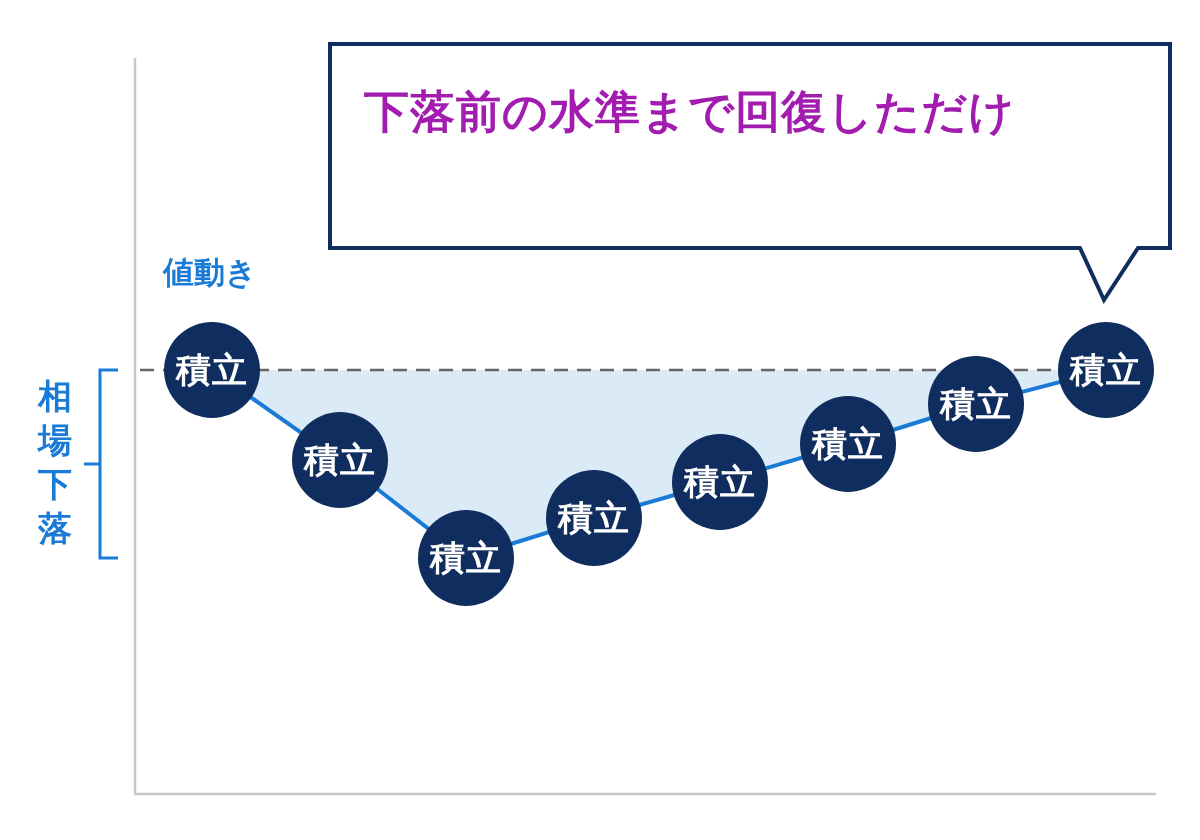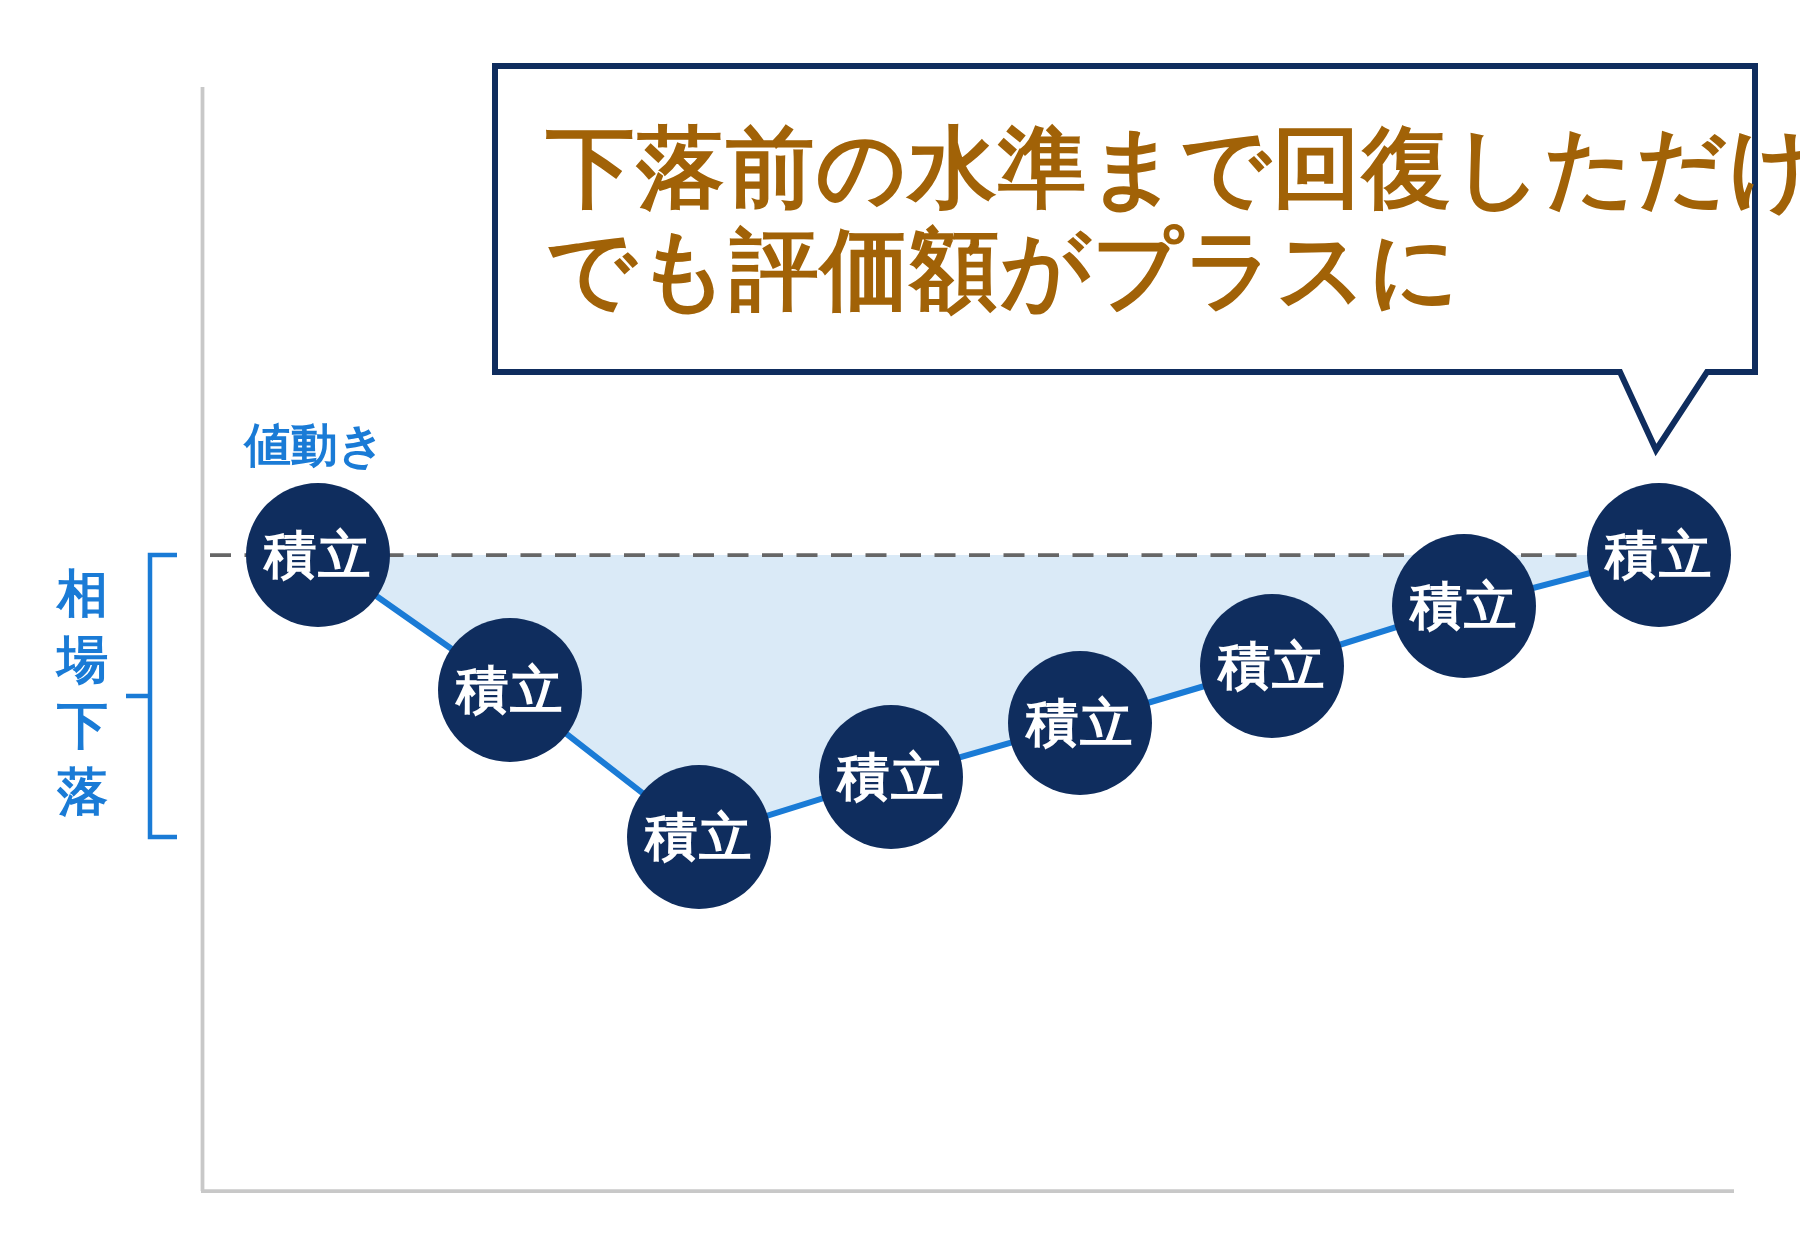--- a/index.html
+++ b/index.html
@@ -1,25 +1,25 @@
 <!DOCTYPE html>
 <html><head>
 <meta charset="utf-8">
 <style>
   html, body { margin:0; padding:0; background:#ffffff; }
   body { width:1200px; height:840px; position:relative; overflow:hidden;
          font-family:"DejaVu Sans", sans-serif; }
   .stage { position:absolute; left:0; top:0; width:1200px; height:840px; }
   svg.plot { position:absolute; left:0; top:0; }
   .callout-text { position:absolute; left:364px; top:78px; width:800px;
-         font-family:"DejaVu Sans", sans-serif; font-weight:bold; font-size:59px;
-         line-height:68px; color:#a16207; letter-spacing:1px; }
+         font-family:"DejaVu Sans", sans-serif; font-weight:bold; font-size:45px;
+         line-height:68px; color:#a21caf; letter-spacing:1px; }
   .callout-text div { white-space:nowrap; }
   .ylabel-top { position:absolute; left:163px; top:252px; font-weight:bold;
-         font-size:31px; color:#1a7bd6; white-space:nowrap;margin-top:24px; }
+         font-size:31px; color:#1a7bd6; white-space:nowrap; }
   .ylabel-side { position:absolute; left:33px; top:374px; width:44px;
          font-weight:bold; font-size:34px; line-height:44px; color:#1a7bd6;
          text-align:center; }
   .ylabel-side span { display:block; }
   .node-label { position:absolute; width:96px; height:96px; margin-left:-48px; margin-top:-48px;
          display:flex; align-items:center; justify-content:center; color:#ffffff;
          font-weight:bold; font-size:35px; letter-spacing:1px; }
 </style>
 </head>
 <body>
@@ -47,21 +47,20 @@
       <circle cx="848" cy="444" r="48" fill="#0f2d5e"></circle>
       <circle cx="976" cy="404" r="48" fill="#0f2d5e"></circle>
       <circle cx="1106" cy="370" r="48" fill="#0f2d5e"></circle>
     </g>
 
     <path d="M330 44 H1170 V248 H1138 L1104 300 L1080 248 H330 Z" fill="#ffffff" stroke="#0f2d5e" stroke-width="4" stroke-linejoin="miter"></path>
   </svg>
 
   <div class="callout-text">
     <div>下落前の水準まで回復しただけ</div>
-    <div>でも評価額がプラスに</div>
   </div>
 
   <div class="ylabel-top">値動き</div>
 
   <div class="ylabel-side">
     <span>相</span>
     <span>場</span>
     <span>下</span>
     <span>落</span>
   </div>

